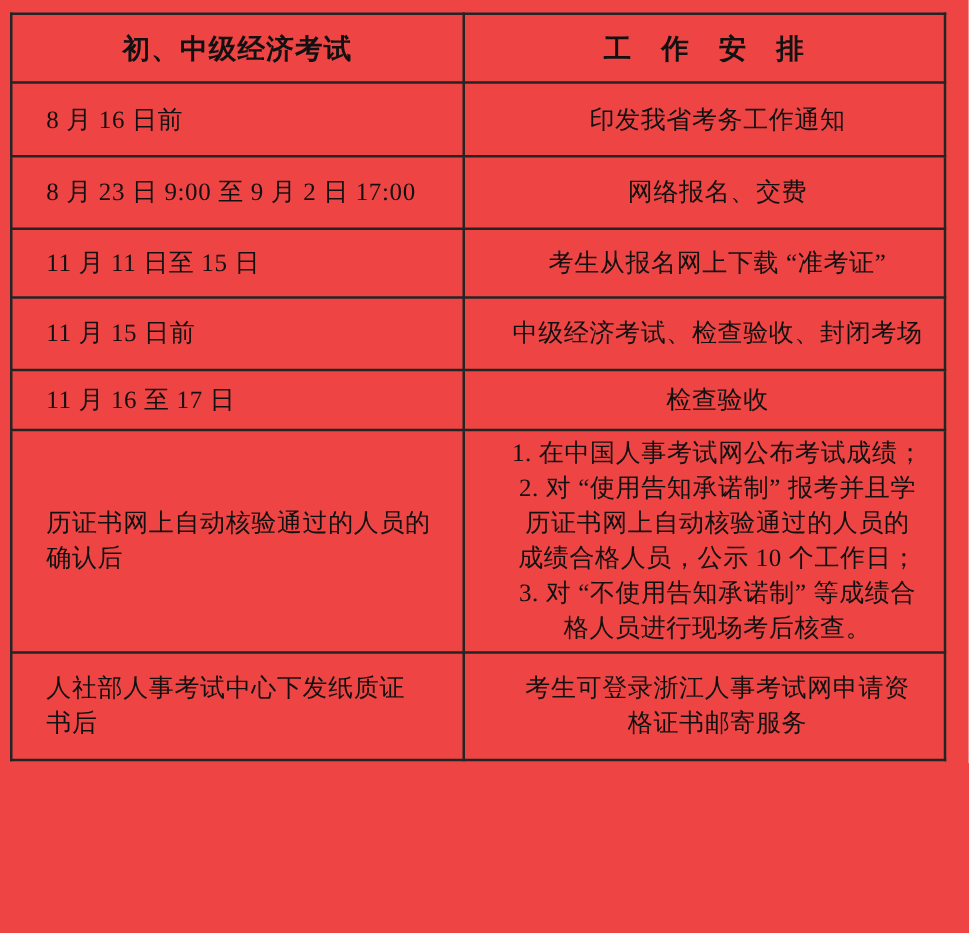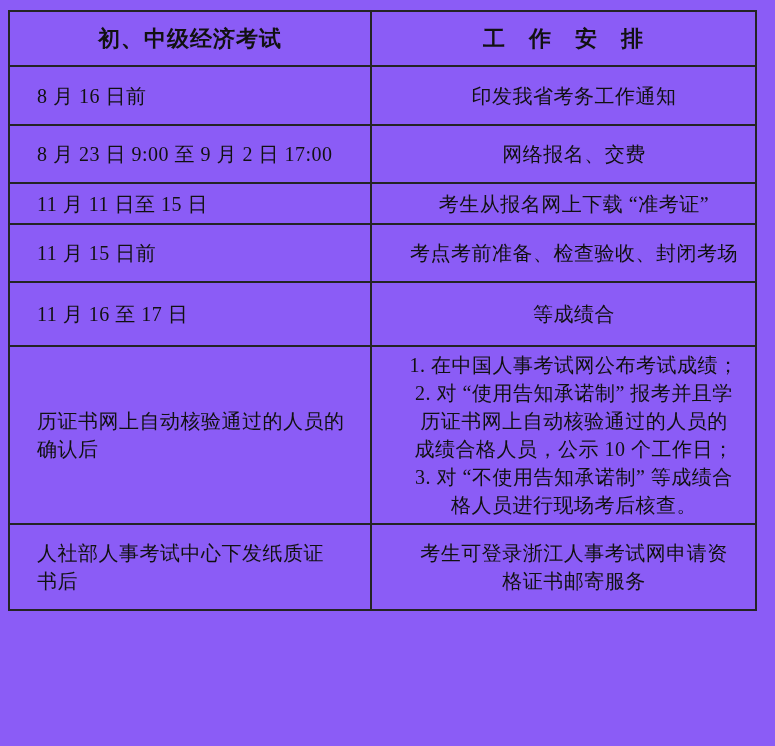--- a/index.html
+++ b/index.html
@@ -5,21 +5,21 @@
   html, body {
     margin: 0;
     padding: 0;
     background: #ffffff;
     font-family: "Liberation Serif", "DejaVu Serif", serif;
   }
   .doc {
     position: relative;
     width: 775px;
     height: 746px;
-    background: #8b5cf6;
+    background: #ef4444;
     overflow: hidden;
   }
   table.sched {
     position: absolute;
     left: 8px;
     top: 10px;
     width: 747px;
     border-collapse: collapse;
     table-layout: fixed;
     color: #111111;
@@ -50,23 +50,23 @@
     font-size: 20px;
     letter-spacing: 0.5px;
     line-height: 28px;
     padding: 4px 6px 4px 11px;
     text-align: center;
   }
   tr.h-header { height: 55px; }
   tr.h-r0 { height: 59px; }
   tr.h-r1 { height: 58px; margin-left: 40px; }
   tr.h-r2 { height: 68px; }
-  tr.h-r3 { height: 41px; }
+  tr.h-r3 { height: 55px; }
   tr.h-r4 { height: 58px; margin-left: 24px; }
-  tr.h-r5 { height: 64px; }
+  tr.h-r5 { height: 48px; }
   tr.h-r6 { height: 163px; }
   tr.h-r7 { height: 57px; }
   tr.h-r8 { height: 86px; }
 </style>
 </head>
 <body>
 
 <div class="doc">
   <table class="sched">
     <colgroup>
@@ -85,25 +85,25 @@
       <tr class="h-r1">
         <td class="time-cell">8 月 23 日 9:00 至 9 月 2 日 17:00</td>
         <td class="task-cell">网络报名、交费</td>
       </tr>
       <tr class="h-r3">
         <td class="time-cell">11 月 11 日至 15 日</td>
         <td class="task-cell">考生从报名网上下载 “准考证”</td>
       </tr>
       <tr class="h-r4">
         <td class="time-cell">11 月 15 日前</td>
-        <td class="task-cell">考点考前准备、检查验收、封闭考场</td>
+        <td class="task-cell">中级经济考试、检查验收、封闭考场</td>
       </tr>
       <tr class="h-r5">
         <td class="time-cell">11 月 16 至 17 日</td>
-        <td class="task-cell">等成绩合</td>
+        <td class="task-cell">检查验收</td>
       </tr>
       <tr class="h-r6">
         <td class="time-cell">历证书网上自动核验通过的人员的
 确认后</td>
         <td class="task-cell">1. 在中国人事考试网公布考试成绩；
 2. 对 “使用告知承诺制” 报考并且学
 历证书网上自动核验通过的人员的
 成绩合格人员，公示 10 个工作日；
 3. 对 “不使用告知承诺制” 等成绩合
 格人员进行现场考后核查。</td>

